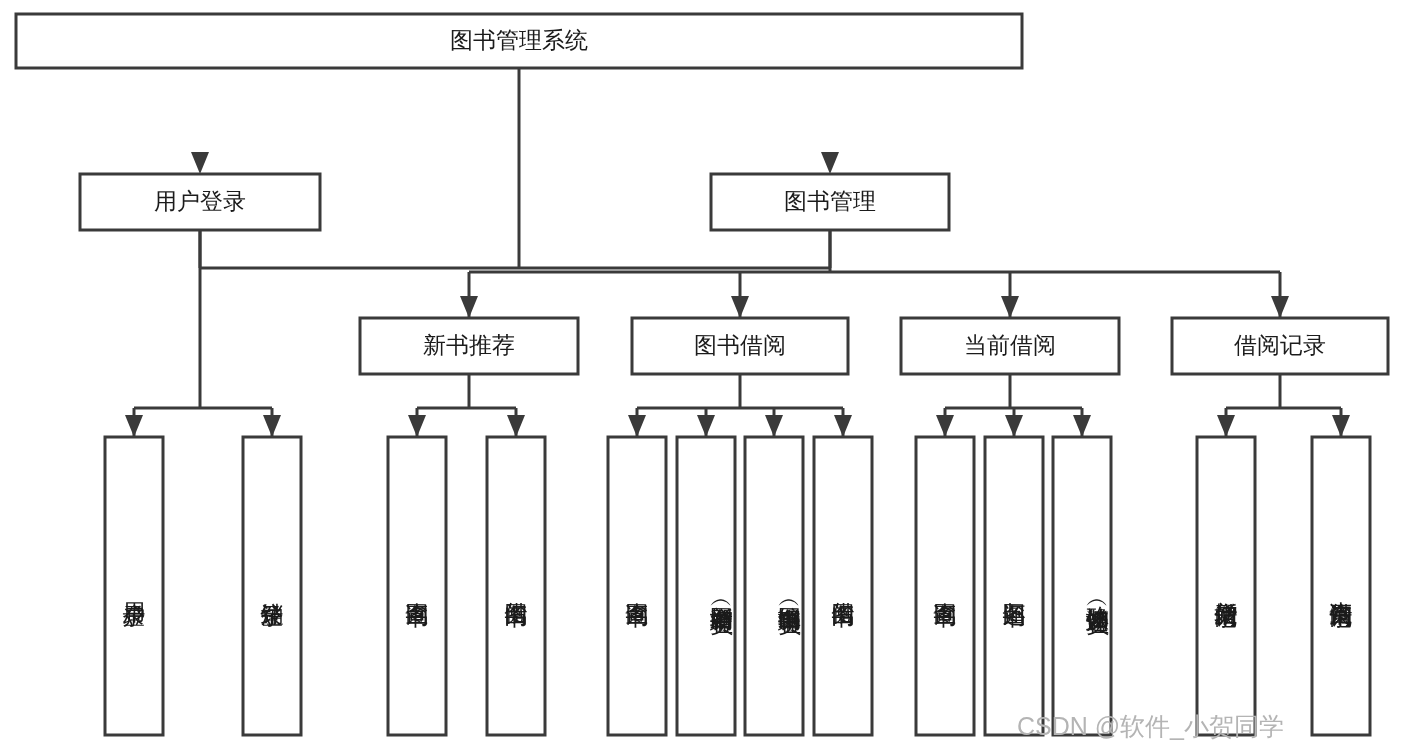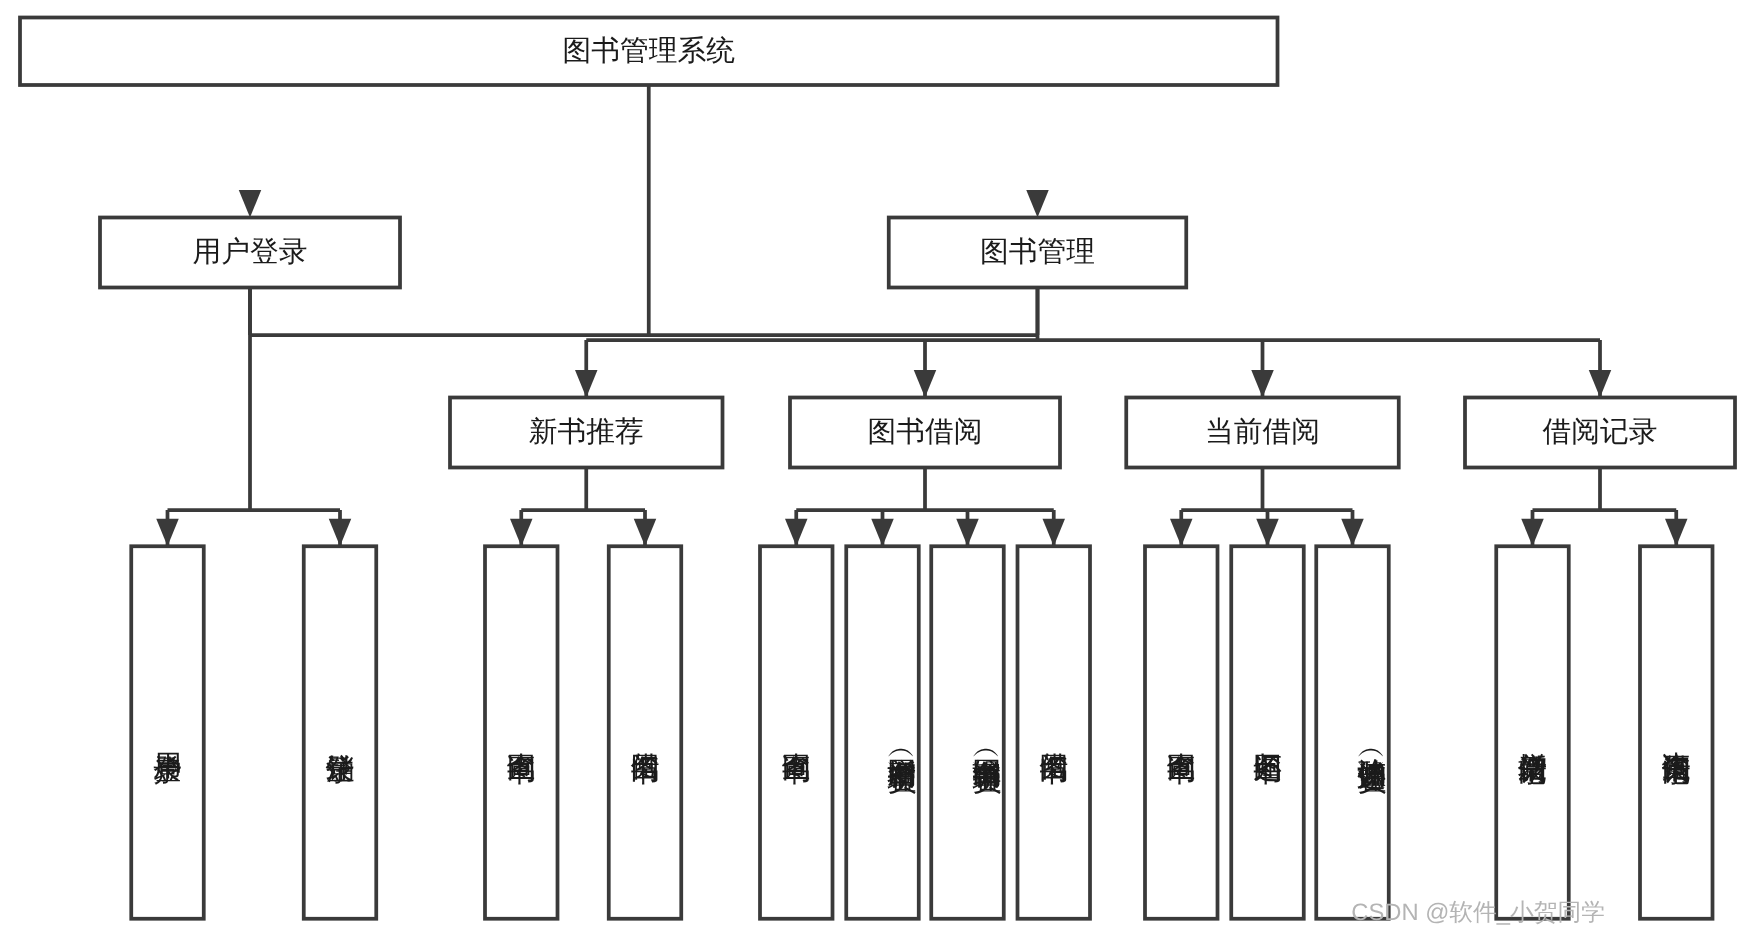--- a/index.html
+++ b/index.html
@@ -15,21 +15,21 @@
   .vlabel{position:absolute;
       writing-mode:vertical-rl;text-orientation:upright;
       font-family:"Liberation Sans","DejaVu Sans",sans-serif;
       font-size:23px;line-height:1.18;color:#1b1b1b;
       letter-spacing:1px;white-space:nowrap;
       display:flex;align-items:flex-start;justify-content:center;
       pointer-events:none;}
   .vlabel.mid{align-items:center;}
   .watermark{position:absolute;right:8px;bottom:4px;
       font-family:"Liberation Sans","DejaVu Sans",sans-serif;
-      font-size:19px;color:#b4b4b4;white-space:nowrap;}
+      font-size:25px;color:#b4b4b4;white-space:nowrap;}
 </style>
 </head>
 <body>
 
 <div id="stage">
 
   <svg id="diagram" viewBox="0 0 1405 747">
     <g id="connectors">
         <line x1="519" y1="68" x2="519" y2="268" class="connector"></line>
         <line x1="200" y1="268" x2="830" y2="268" class="connector"></line>

